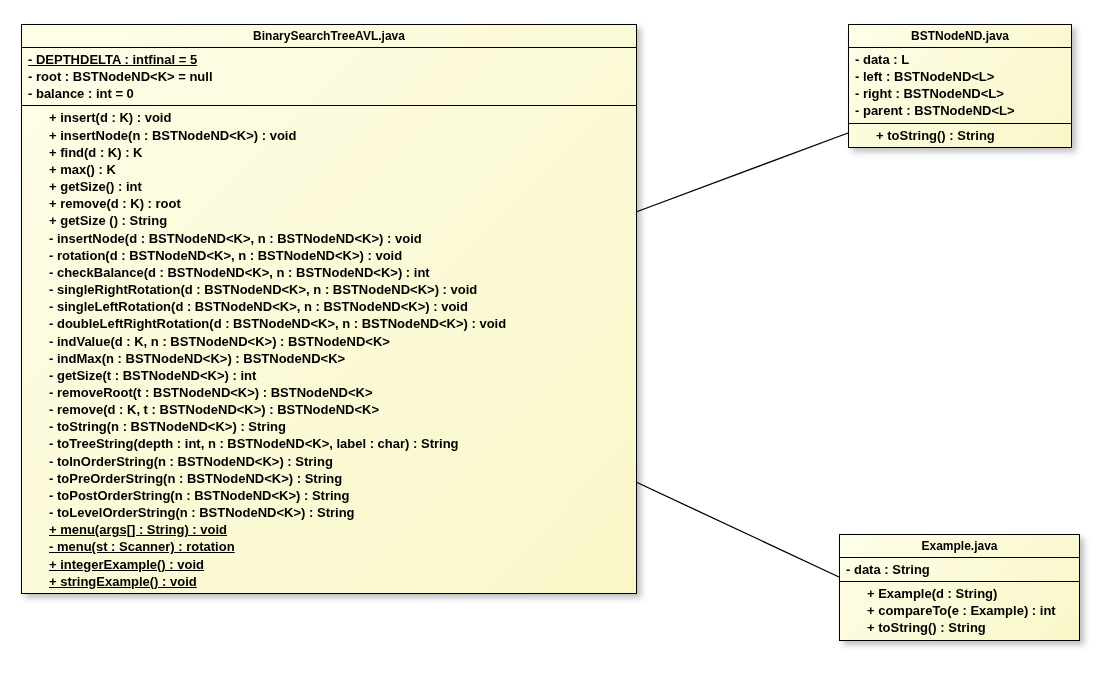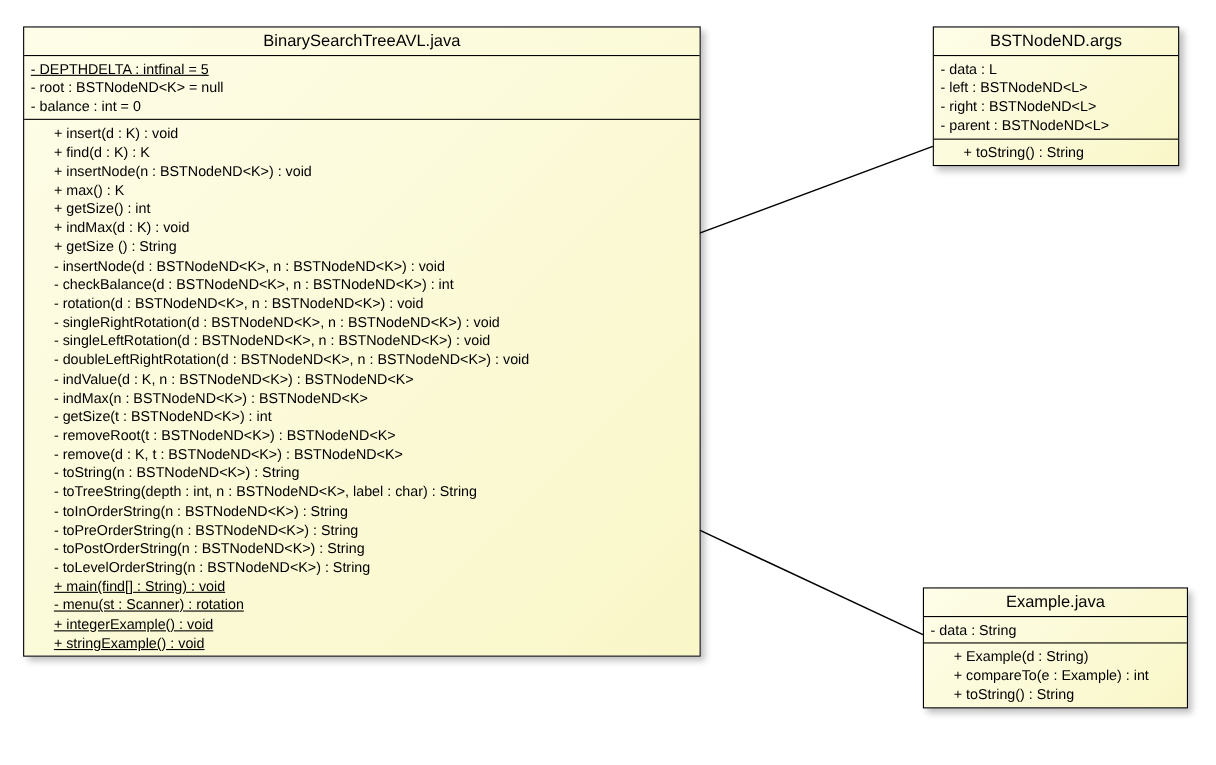--- a/index.html
+++ b/index.html
@@ -13,28 +13,29 @@
     position: relative;
   }
   .uml-class {
     position: absolute;
     border: 1.5px solid #000;
     background: linear-gradient(135deg, #fefde8 0%, #f9f7c8 100%);
     box-shadow: 4px 4px 6px rgba(0,0,0,0.25);
   }
   .uml-title {
     text-align: center;
-    font-weight: normal;
+    font-weight: bold;
     padding: 4px 6px;
     border-bottom: 1.5px solid #000;
-    font-size: 15px;
+    font-size: 12px;
   }
   .uml-section {
     padding: 3px 6px 3px 6px;
     border-bottom: 1.5px solid #000;
+    font-weight: bold;
   }
   .uml-section:last-child {
     border-bottom: none;
     padding-left: 27px;
   }
   .uml-line {
     line-height: 1.32;
     white-space: nowrap;
   }
   .static-member { text-decoration: underline; }
@@ -55,52 +56,52 @@
 
 <div class="uml-class" style="left:21px; top:24px; width:614px;">
   <div class="uml-title">BinarySearchTreeAVL.java</div>
   <div class="uml-section">
       <div class="uml-line static-member">- DEPTHDELTA : intfinal = 5</div>
       <div class="uml-line">- root : BSTNodeND&lt;K&gt; = null</div>
       <div class="uml-line">- balance : int = 0</div>
     </div>
   <div class="uml-section">
       <div class="uml-line">+ insert(d : K) : void</div>
+      <div class="uml-line">+ insertNode(n : BSTNodeND&lt;K&gt;) : void</div>
       <div class="uml-line">+ find(d : K) : K</div>
-      <div class="uml-line">+ insertNode(n : BSTNodeND&lt;K&gt;) : void</div>
       <div class="uml-line">+ max() : K</div>
       <div class="uml-line">+ getSize() : int</div>
-      <div class="uml-line">+ indMax(d : K) : void</div>
+      <div class="uml-line">+ remove(d : K) : root</div>
       <div class="uml-line">+ getSize () : String</div>
       <div class="uml-line">- insertNode(d : BSTNodeND&lt;K&gt;, n : BSTNodeND&lt;K&gt;) : void</div>
+      <div class="uml-line">- rotation(d : BSTNodeND&lt;K&gt;, n : BSTNodeND&lt;K&gt;) : void</div>
       <div class="uml-line">- checkBalance(d : BSTNodeND&lt;K&gt;, n : BSTNodeND&lt;K&gt;) : int</div>
-      <div class="uml-line">- rotation(d : BSTNodeND&lt;K&gt;, n : BSTNodeND&lt;K&gt;) : void</div>
       <div class="uml-line">- singleRightRotation(d : BSTNodeND&lt;K&gt;, n : BSTNodeND&lt;K&gt;) : void</div>
       <div class="uml-line">- singleLeftRotation(d : BSTNodeND&lt;K&gt;, n : BSTNodeND&lt;K&gt;) : void</div>
       <div class="uml-line">- doubleLeftRightRotation(d : BSTNodeND&lt;K&gt;, n : BSTNodeND&lt;K&gt;) : void</div>
       <div class="uml-line">- indValue(d : K, n : BSTNodeND&lt;K&gt;) : BSTNodeND&lt;K&gt;</div>
       <div class="uml-line">- indMax(n : BSTNodeND&lt;K&gt;) : BSTNodeND&lt;K&gt;</div>
       <div class="uml-line">- getSize(t : BSTNodeND&lt;K&gt;) : int</div>
       <div class="uml-line">- removeRoot(t : BSTNodeND&lt;K&gt;) : BSTNodeND&lt;K&gt;</div>
       <div class="uml-line">- remove(d : K, t : BSTNodeND&lt;K&gt;) : BSTNodeND&lt;K&gt;</div>
       <div class="uml-line">- toString(n : BSTNodeND&lt;K&gt;) : String</div>
       <div class="uml-line">- toTreeString(depth : int, n : BSTNodeND&lt;K&gt;, label : char) : String</div>
       <div class="uml-line">- toInOrderString(n : BSTNodeND&lt;K&gt;) : String</div>
       <div class="uml-line">- toPreOrderString(n : BSTNodeND&lt;K&gt;) : String</div>
       <div class="uml-line">- toPostOrderString(n : BSTNodeND&lt;K&gt;) : String</div>
       <div class="uml-line">- toLevelOrderString(n : BSTNodeND&lt;K&gt;) : String</div>
-      <div class="uml-line static-member">+ main(find[] : String) : void</div>
+      <div class="uml-line static-member">+ menu(args[] : String) : void</div>
       <div class="uml-line static-member">- menu(st : Scanner) : rotation</div>
       <div class="uml-line static-member">+ integerExample() : void</div>
       <div class="uml-line static-member">+ stringExample() : void</div>
     </div>
 </div>
 
 <div class="uml-class" style="left:848px; top:24px; width:222px;">
-  <div class="uml-title">BSTNodeND.args</div>
+  <div class="uml-title">BSTNodeND.java</div>
   <div class="uml-section">
       <div class="uml-line">- data : L</div>
       <div class="uml-line">- left : BSTNodeND&lt;L&gt;</div>
       <div class="uml-line">- right : BSTNodeND&lt;L&gt;</div>
       <div class="uml-line">- parent : BSTNodeND&lt;L&gt;</div>
     </div>
   <div class="uml-section">
       <div class="uml-line">+ toString() : String</div>
     </div>
 </div>

